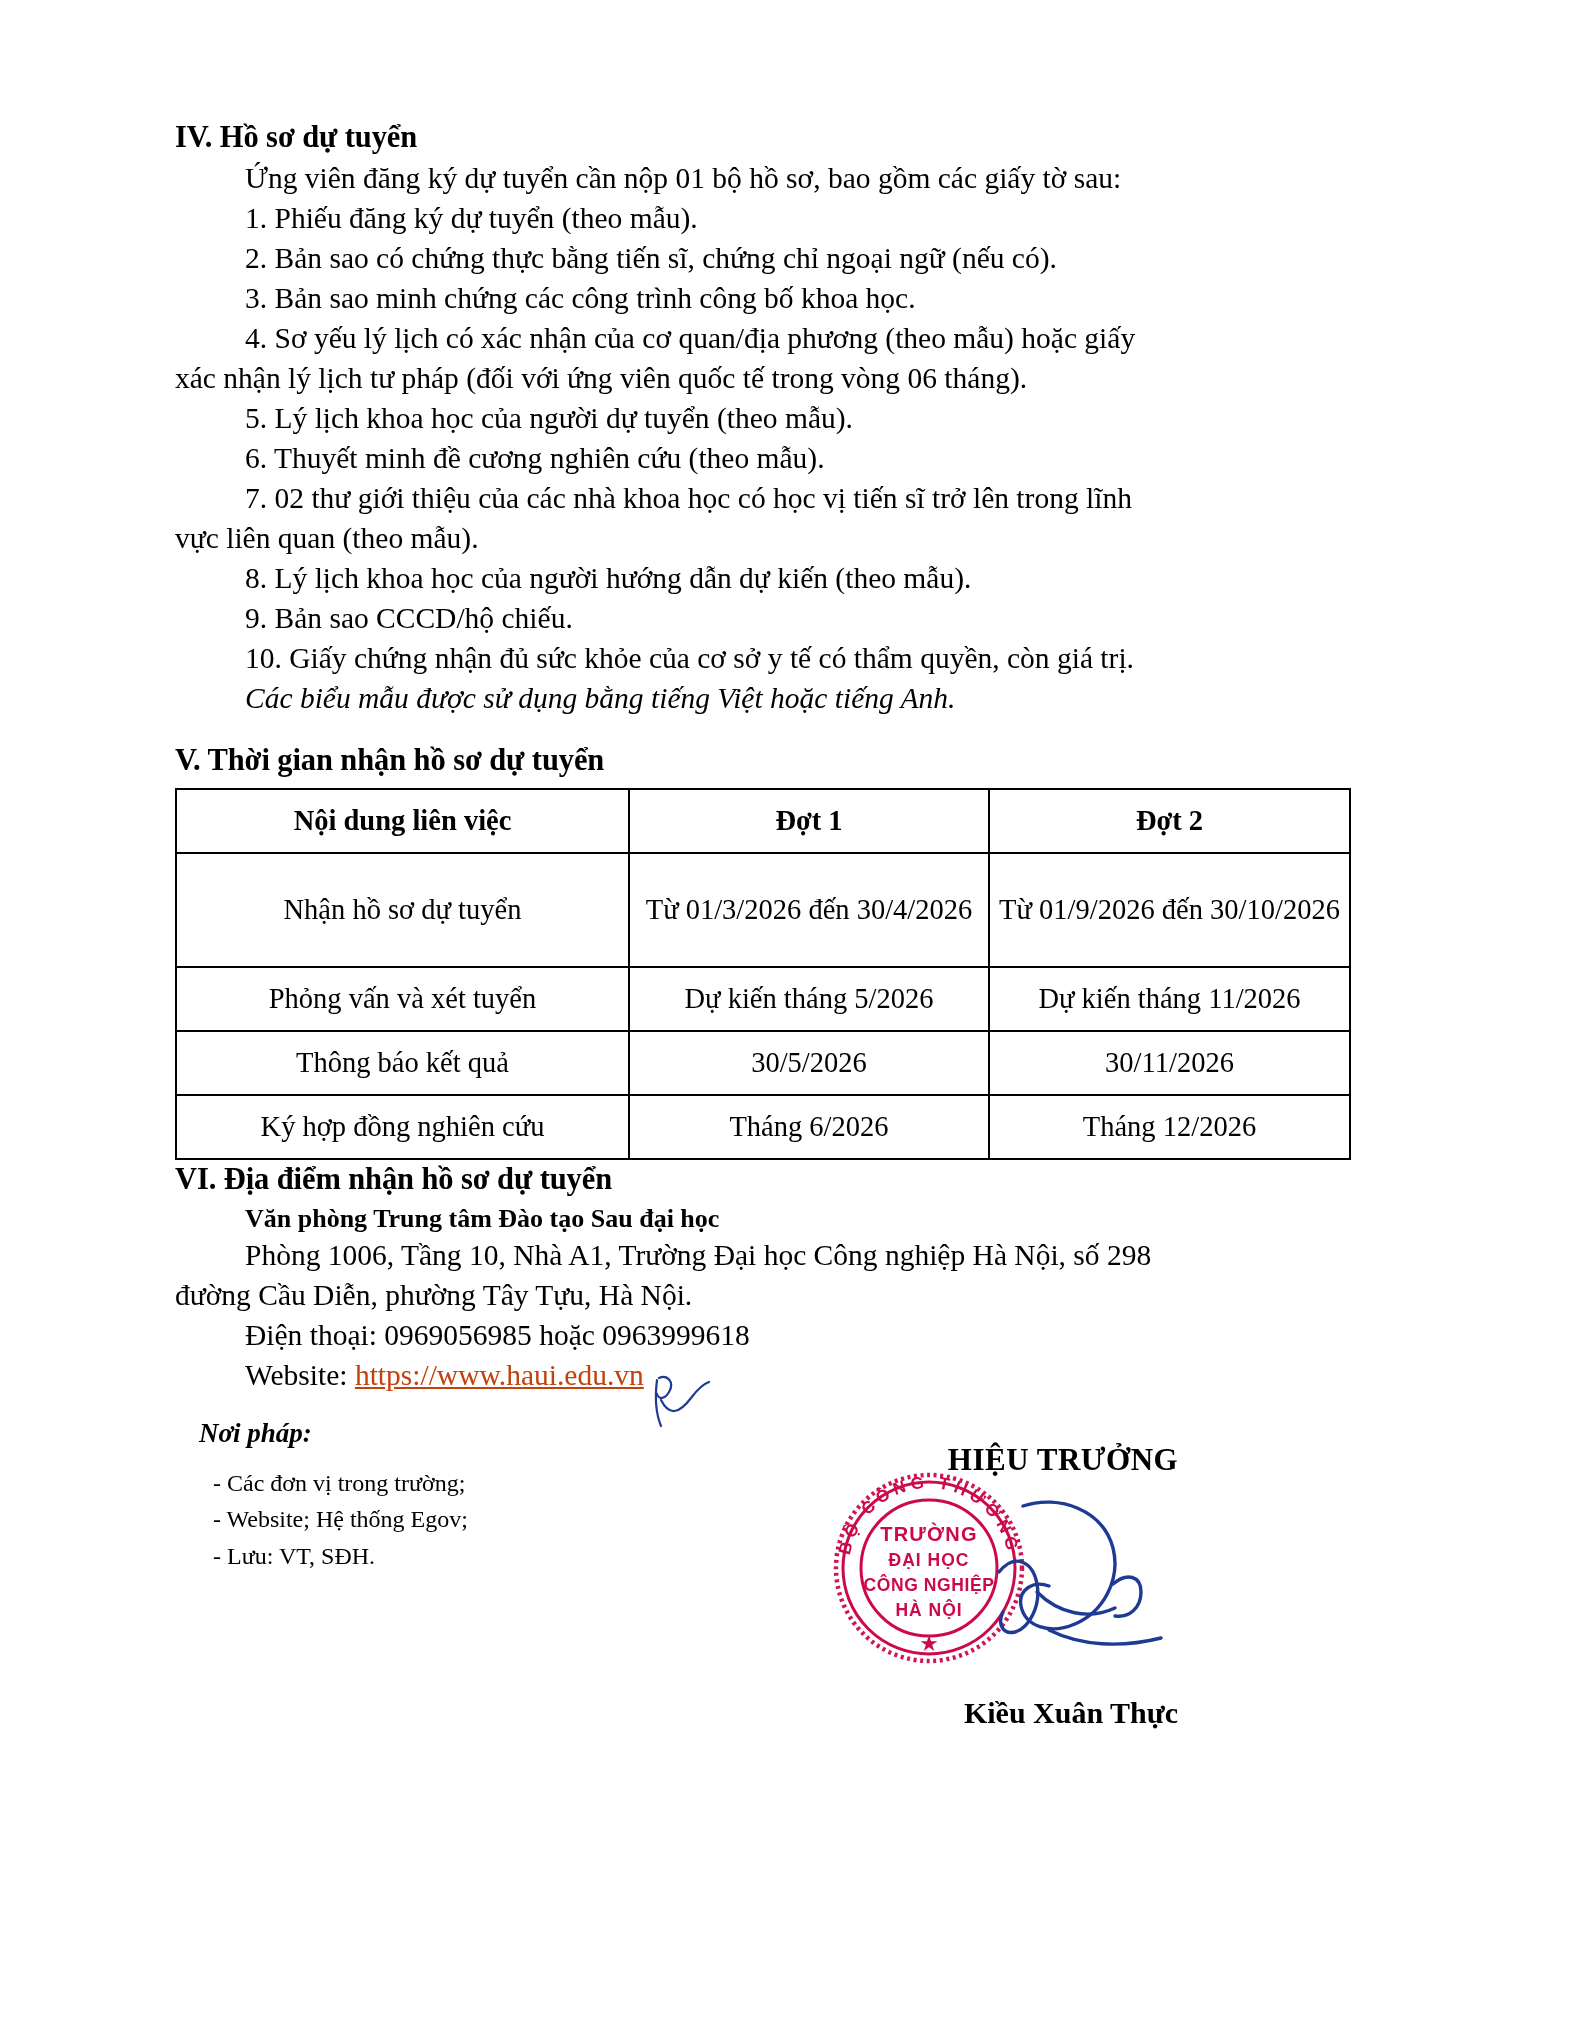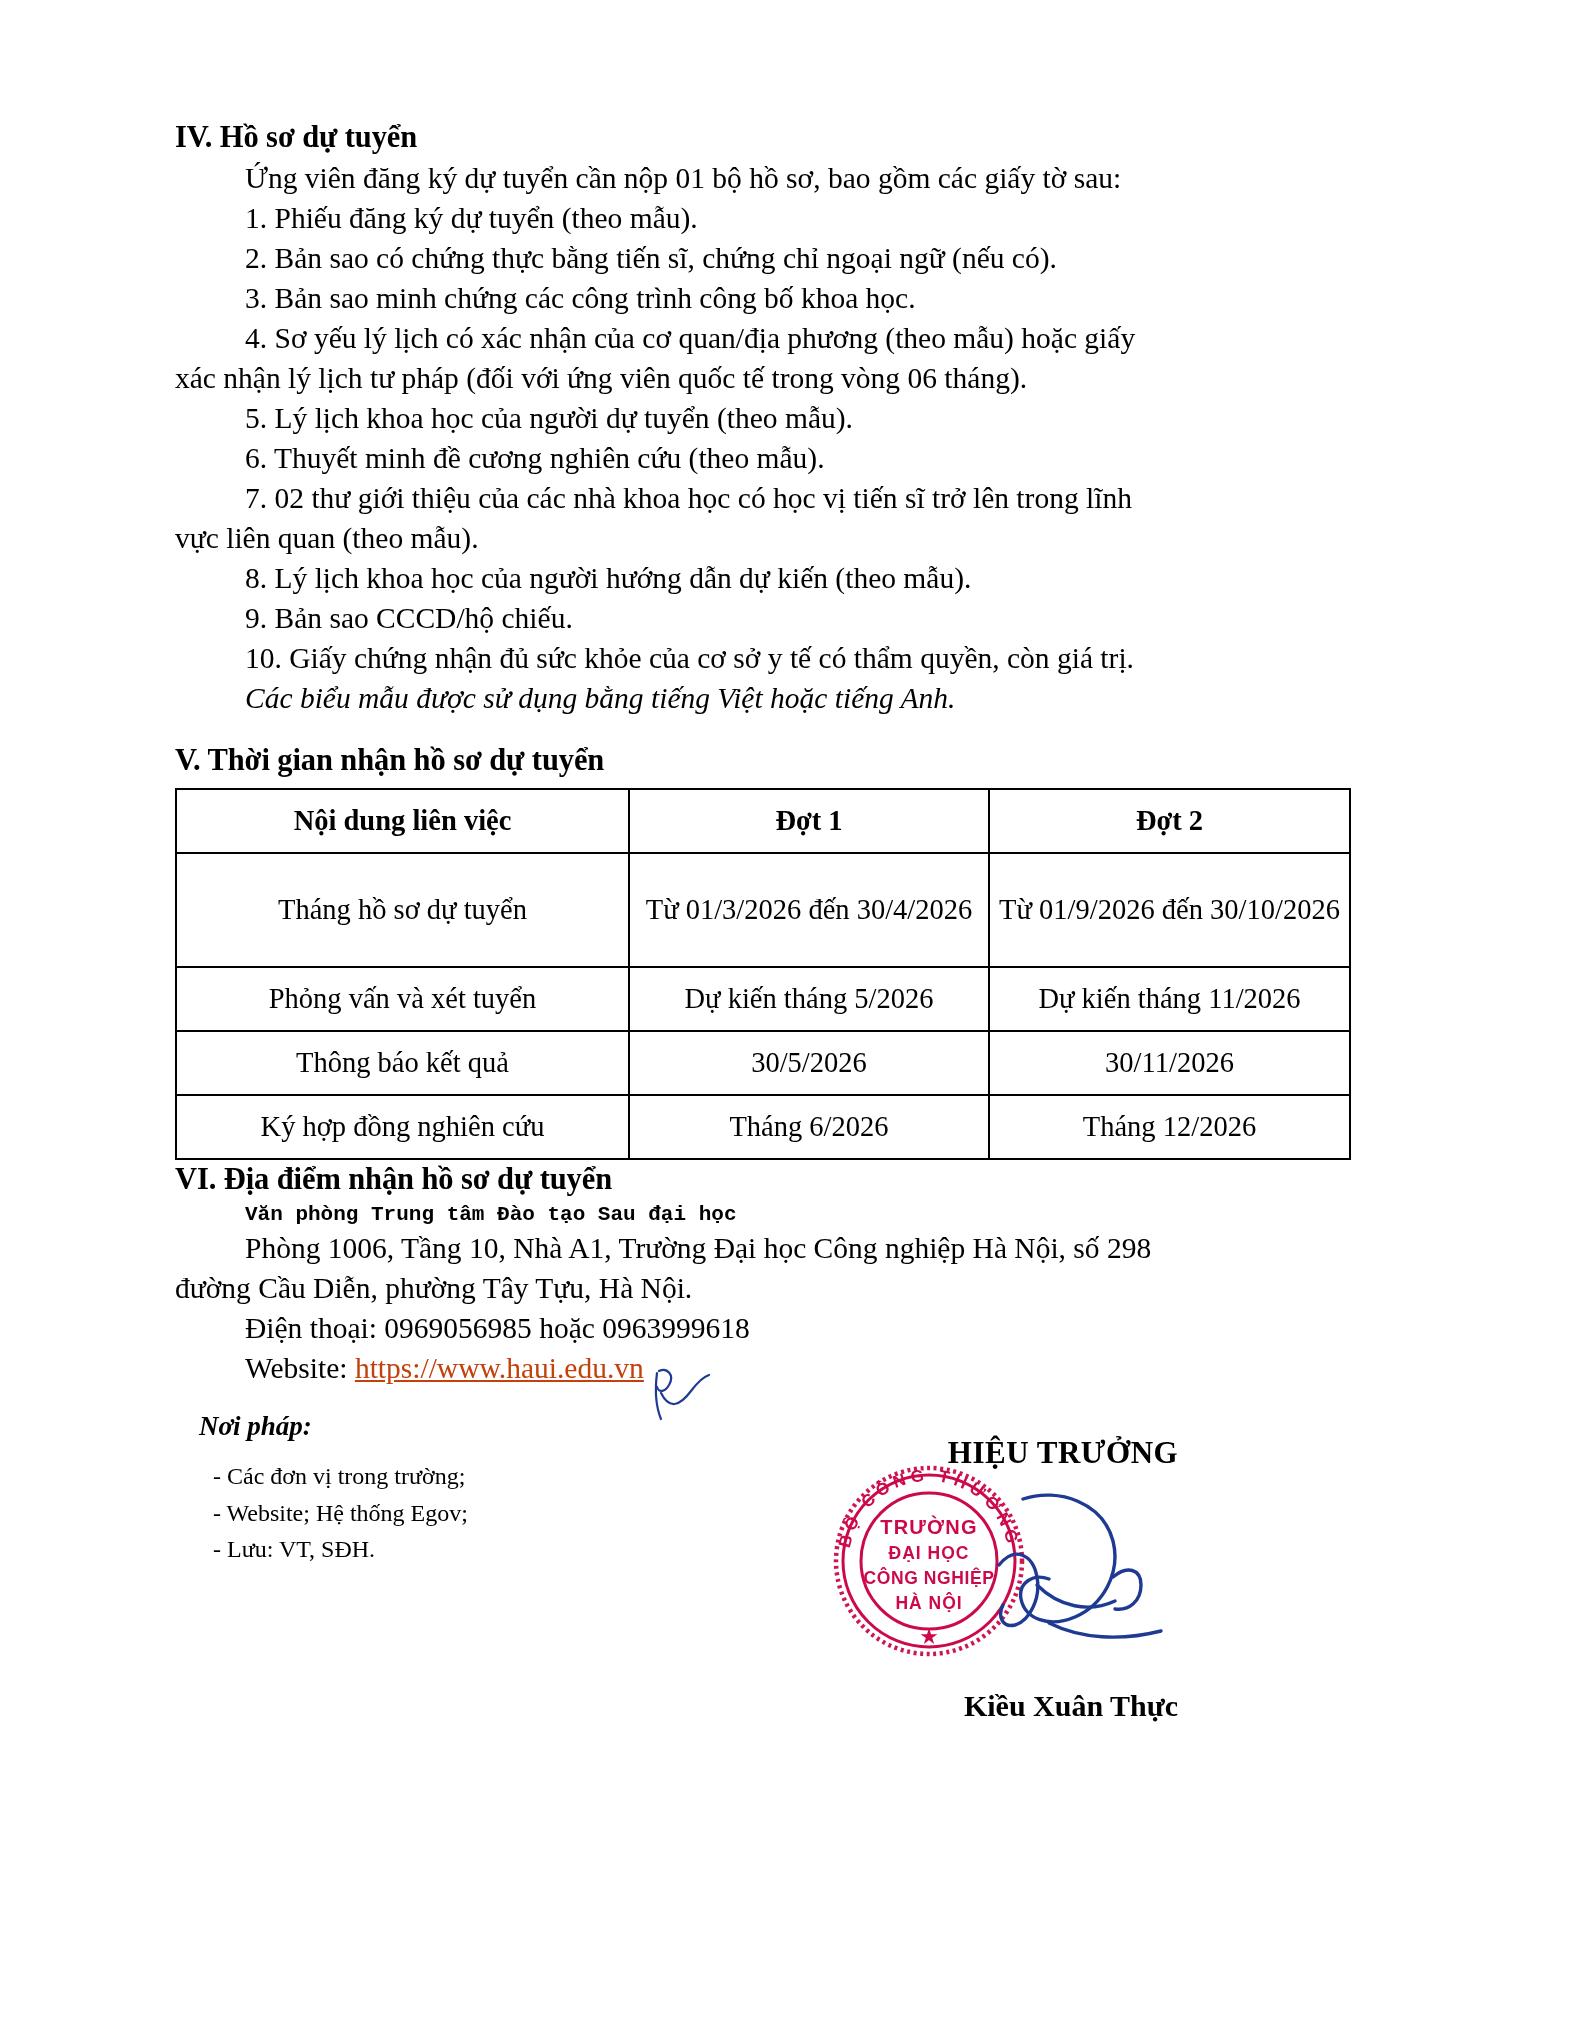--- a/index.html
+++ b/index.html
@@ -67,26 +67,25 @@
   table.schedule th { font-weight: bold; height: 54px; }
   table.schedule td { font-weight: normal; }
   col.c1 { width: 453px; }
   col.c2 { width: 360px; }
   col.c3 { width: 361px; }
   tr.tall td { height: 104px; }
   tr.short td { height: 54px; }
 
   
   .office-name {
-    font-size: 21px;
+    font-size: 26px;
     font-weight: bold;
     margin: 0;
     text-indent: 70px;
     line-height: 1.36;
-    font-family: Liberation Mono, monospace;
   }
 
   
   .weblink {
     color: #c2410c;
     text-decoration: underline;
   }
 
   
   .bottom {
@@ -196,21 +195,21 @@
         </colgroup>
       <thead>
         <tr>
           <th>Nội dung liên việc</th>
           <th>Đợt 1</th>
           <th>Đợt 2</th>
         </tr>
       </thead>
       <tbody>
         <tr class="tall">
-          <td>Tháng hồ sơ dự tuyển</td>
+          <td>Nhận hồ sơ dự tuyển</td>
           <td>Từ 01/3/2026 đến
 30/4/2026</td>
           <td>Từ 01/9/2026 đến
 30/10/2026</td>
         </tr>
         <tr class="short">
           <td>Phỏng vấn và xét tuyển</td>
           <td>Dự kiến tháng 5/2026</td>
           <td>Dự kiến tháng 11/2026</td>
         </tr>

